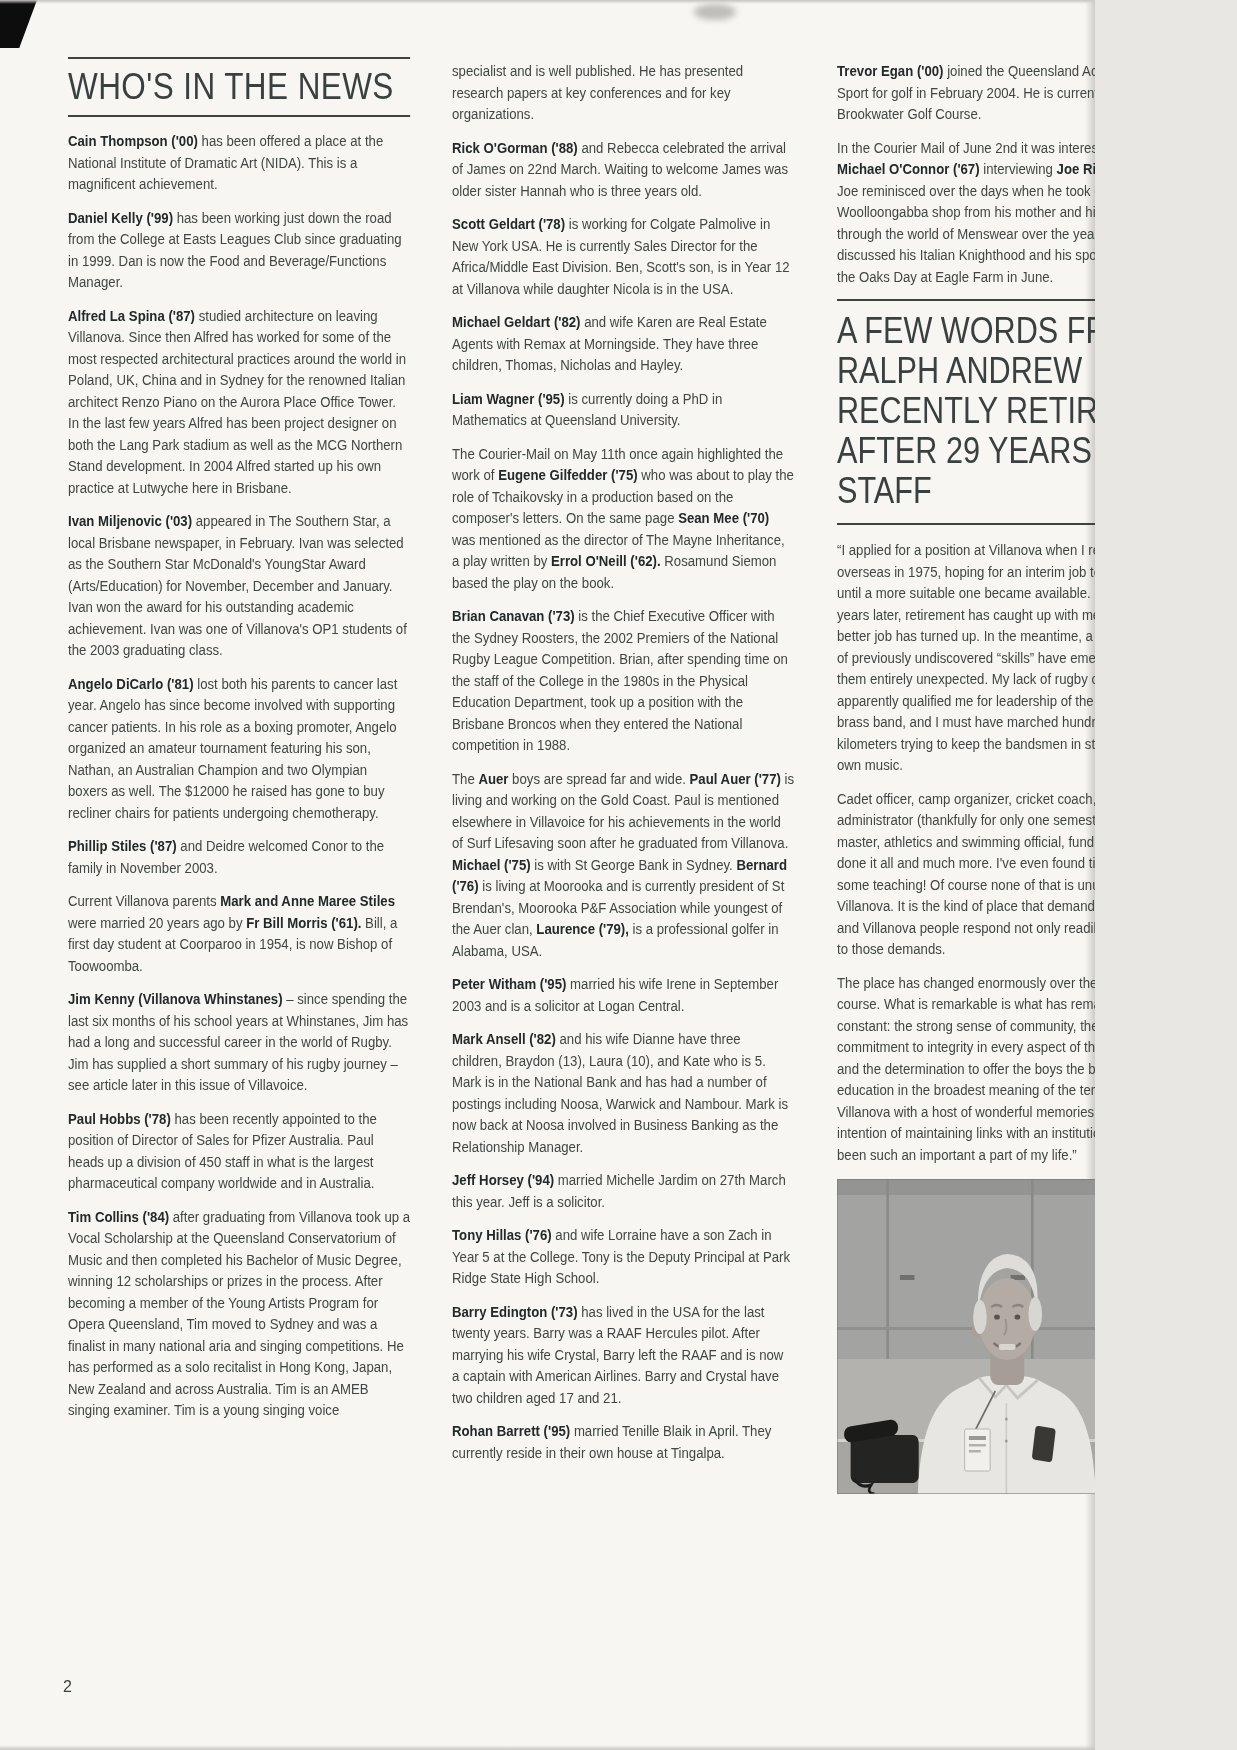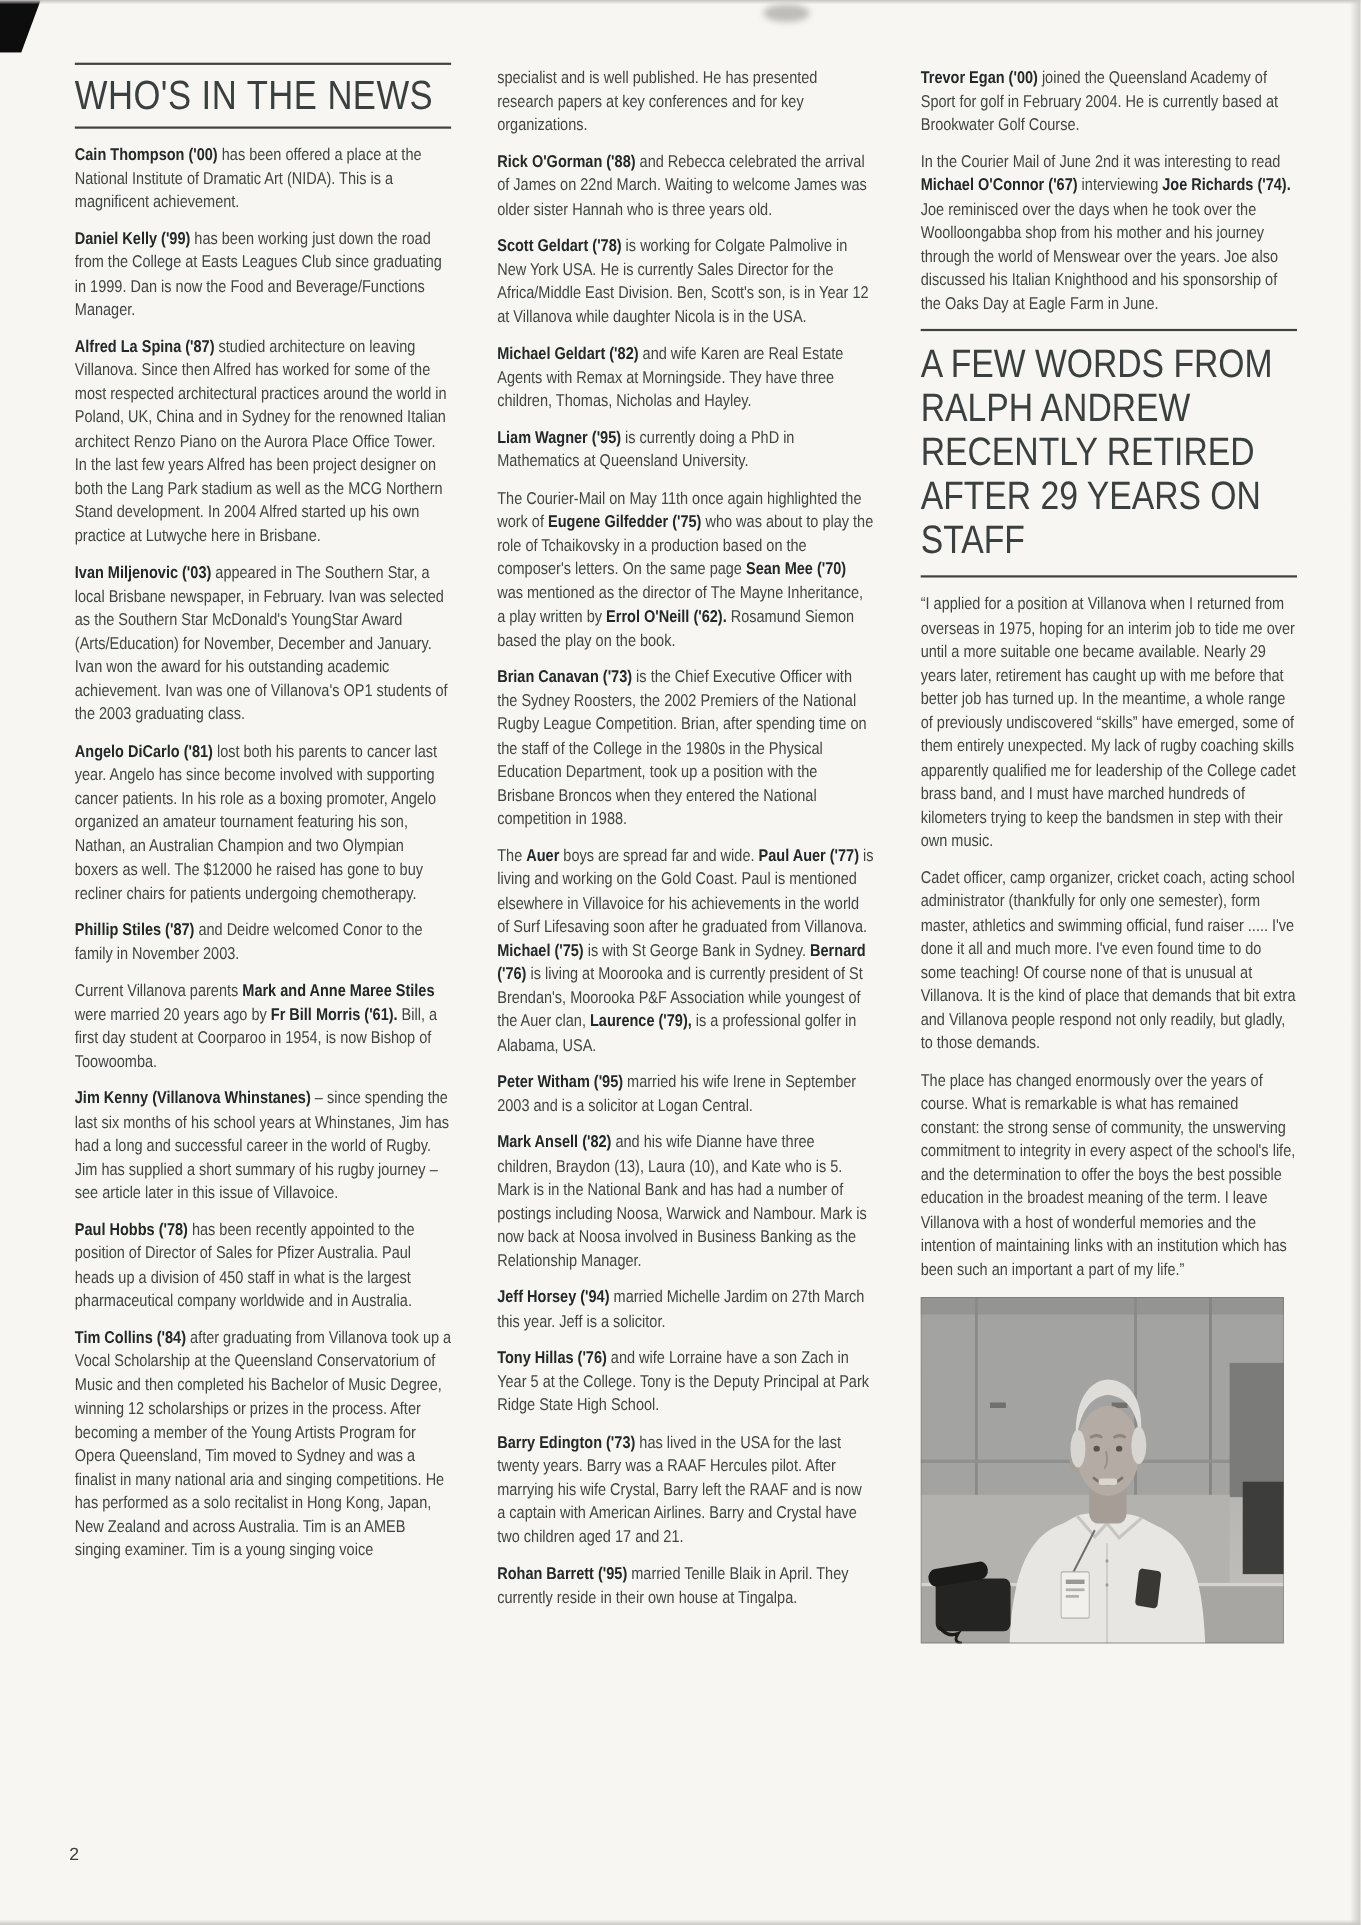--- a/index.html
+++ b/index.html
@@ -9,21 +9,21 @@
     --heading:#3a403f;
     --rule:#3e4342;
   }
   html,body{margin:0;padding:0;}
   body{
     width:1237px;height:1750px;
     background:#e9e7e3;
     font-family:"Liberation Sans", sans-serif;
   }
   .page{
-    position:relative;width:1237px;height:1750px;
+    position:relative;width:1095px;height:1750px;
     background:var(--paper);overflow:hidden;
   }
   
   .corner-mark{position:absolute;left:0;top:0;width:37px;height:48px;background:#0d0d0d;
     clip-path:polygon(0 0,100% 0,52% 100%,0 100%);}
   .smudge{position:absolute;left:694px;top:4px;width:42px;height:16px;background:#b5b3ae;
     border-radius:50%;filter:blur(3px);opacity:.85;}
   .edge-top{position:absolute;left:0;top:0;width:100%;height:4px;
     background:linear-gradient(#c6c4c0,rgba(198,196,192,0));}
   .edge-right{position:absolute;right:0;top:0;width:10px;height:100%;

